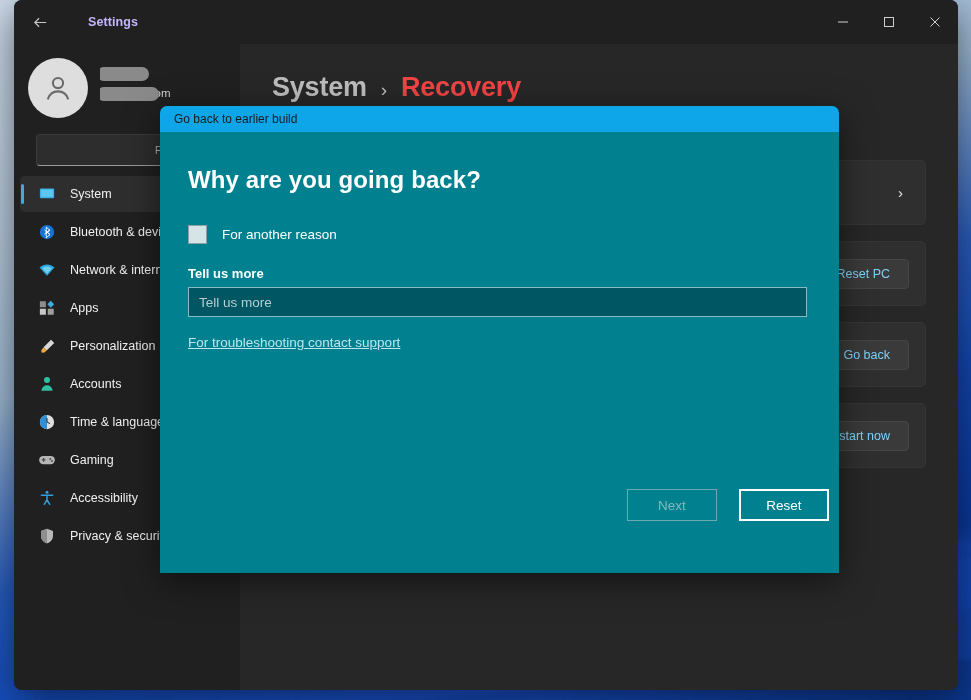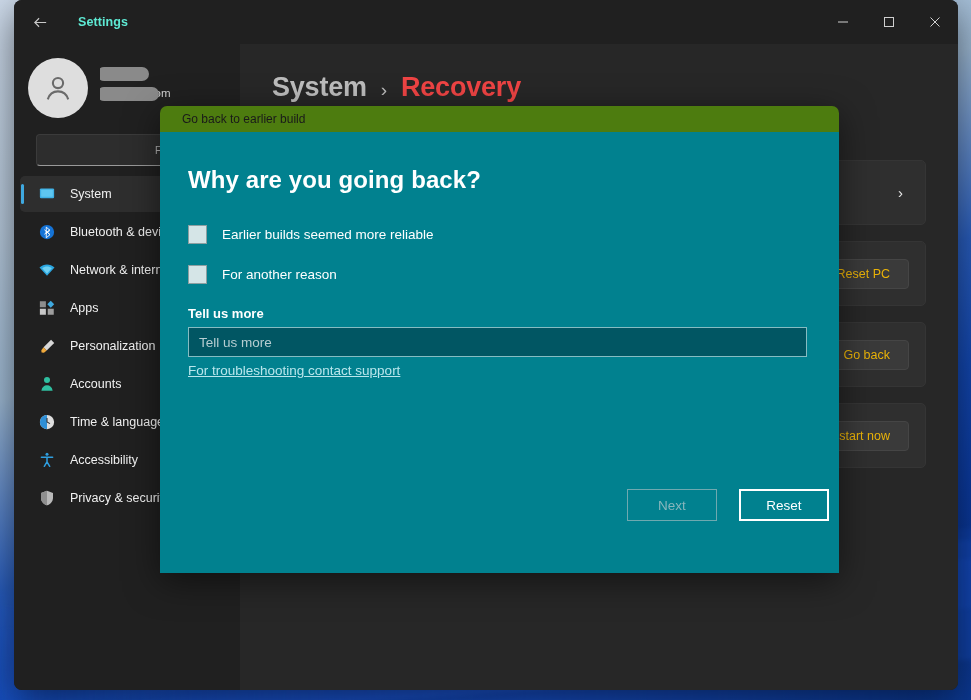--- a/index.html
+++ b/index.html
@@ -64,22 +64,22 @@
   #back-button {
     width: 36px; height: 36px;
     margin-left: 8px;
     display: flex; align-items: center; justify-content: center;
     border-radius: 4px;
     color: #c9c9c9;
   }
   #titlebar .title {
     font-size: 12.5px;
     font-weight: bold;
-    color: #5eead4;
-    margin-left: 20px;
+    color: #c4b5fd;
+    margin-left: 30px;
     letter-spacing: .1px;
   }
   #window-controls {
     margin-left: auto;
     display: flex;
     height: 44px;
   }
   #window-controls .wc {
     width: 46px; height: 44px;
     display: flex; align-items: center; justify-content: center;
@@ -242,21 +242,21 @@
   .card .card-title { font-size: 12.5px; color: #ffffff; line-height: 17px; }
   .card .card-sub { font-size: 11.5px; color: #b6b6b6; line-height: 16px; margin-top: 2px; }
   .card .card-action {
     flex: 0 0 auto;
     margin-left: 14px;
   }
   .pill-btn {
     background: #3a3a3a;
     border: 1px solid #454545;
     border-radius: 4px;
-    color: #eab308;
+    color: #7dd3fc;
     font-size: 12.5px;
     font-family: "Liberation Sans", sans-serif;
     padding: 7px 18px;
     white-space: nowrap;
   }
   .chev { color: #e9e9e9; font-size: 15px; padding: 0 6px; }
 
   #foot-links { margin-top: 26px; padding-left: 128px; }
   .foot-link {
     display: flex;
@@ -278,24 +278,24 @@
     left: 146px;
     top: 106px;
     width: 679px;
     height: 467px;
     border-radius: 7px 7px 0 0;
     overflow: hidden;
     box-shadow: 0 8px 34px rgba(0,0,0,.5);
   }
   #dlg-titlebar {
     height: 26px;
-    background: #4d7c0f;
-    display: flex;
-    align-items: center;
-    padding-left: 22px;
+    background: #0ea5e9;
+    display: flex;
+    align-items: center;
+    padding-left: 14px;
   }
   #dlg-titlebar .dlg-title {
     font-size: 12px;
     color: #1a1a1a;
   }
   #dlg-body {
     height: 441px;
     background: #01818f;
     position: relative;
     padding: 0 28px;
@@ -338,21 +338,21 @@
     border: 1px solid #86bcc2;
     color: #ffffff;
     font-size: 13.5px;
     font-family: "Liberation Sans", sans-serif;
     padding: 0 10px;
     outline: none;
   }
   #tell-input::placeholder { color: #b6cdd1; }
   #support-link {
     display: inline-block;
-    margin-top: 6px;
+    margin-top: 18px;
     font-size: 13.5px;
     color: #b9e6ec;
     text-decoration: underline;
   }
   #dlg-buttons {
     position: absolute;
     right: 10px;
     bottom: 52px;
     display: flex;
     gap: 22px;
@@ -500,20 +500,32 @@
         <span class="nav-ico">
           <svg width="18" height="18" viewBox="0 0 24 24">
             <circle cx="12" cy="12" r="9.5" fill="#dedede"></circle>
             <path d="M12 2.5A9.5 9.5 0 0 0 12 21.5V12L12 2.5z" fill="#2f8fd6"></path>
             <path d="M12 6.5V12l4 2.2" stroke="#333" stroke-width="1.4" fill="none"></path>
           </svg>
         </span>
         <span class="nav-label">Time &amp; language</span>
       </div>
 
+      <div class="nav-item">
+        <span class="nav-ico">
+          <svg width="20" height="18" viewBox="0 0 24 24">
+            <rect x="1.5" y="6.5" width="21" height="11" rx="5.5" fill="#b5b5b5"></rect>
+            <rect x="5" y="11" width="5" height="1.6" fill="#4a4a4a"></rect>
+            <rect x="6.7" y="9.3" width="1.6" height="5" fill="#4a4a4a"></rect>
+            <circle cx="16.3" cy="10.6" r="1.25" fill="#4a4a4a"></circle>
+            <circle cx="18.6" cy="13.3" r="1.25" fill="#4a4a4a"></circle>
+          </svg>
+        </span>
+        <span class="nav-label">Gaming</span>
+      </div>
 
       <div class="nav-item">
         <span class="nav-ico">
           <svg width="18" height="18" viewBox="0 0 24 24" fill="none" stroke="#2f9fe0" stroke-width="2" stroke-linecap="round">
             <circle cx="12" cy="4.2" r="2" fill="#2f9fe0" stroke="none"></circle>
             <path d="M4.5 8.4h15M12 8.4v6M12 14.4l-3.6 6M12 14.4l3.6 6"></path>
           </svg>
         </span>
         <span class="nav-label">Accessibility</span>
       </div>
@@ -640,24 +652,20 @@
 
     <div id="dlg-body">
 
       <div id="dlg-heading">Why are you going back?</div>
 
       <div id="reasons">
 
 
 
 
-        <div class="reason">
-          <span class="cbx"></span>
-          <span class="reason-label">Earlier builds seemed more reliable</span>
-        </div>
 
         <div class="reason">
           <span class="cbx"></span>
           <span class="reason-label">For another reason</span>
         </div>
 
       </div>
 
       <div id="tell-label">Tell us more</div>
       <input id="tell-input" type="text" placeholder="Tell us more" style="">

